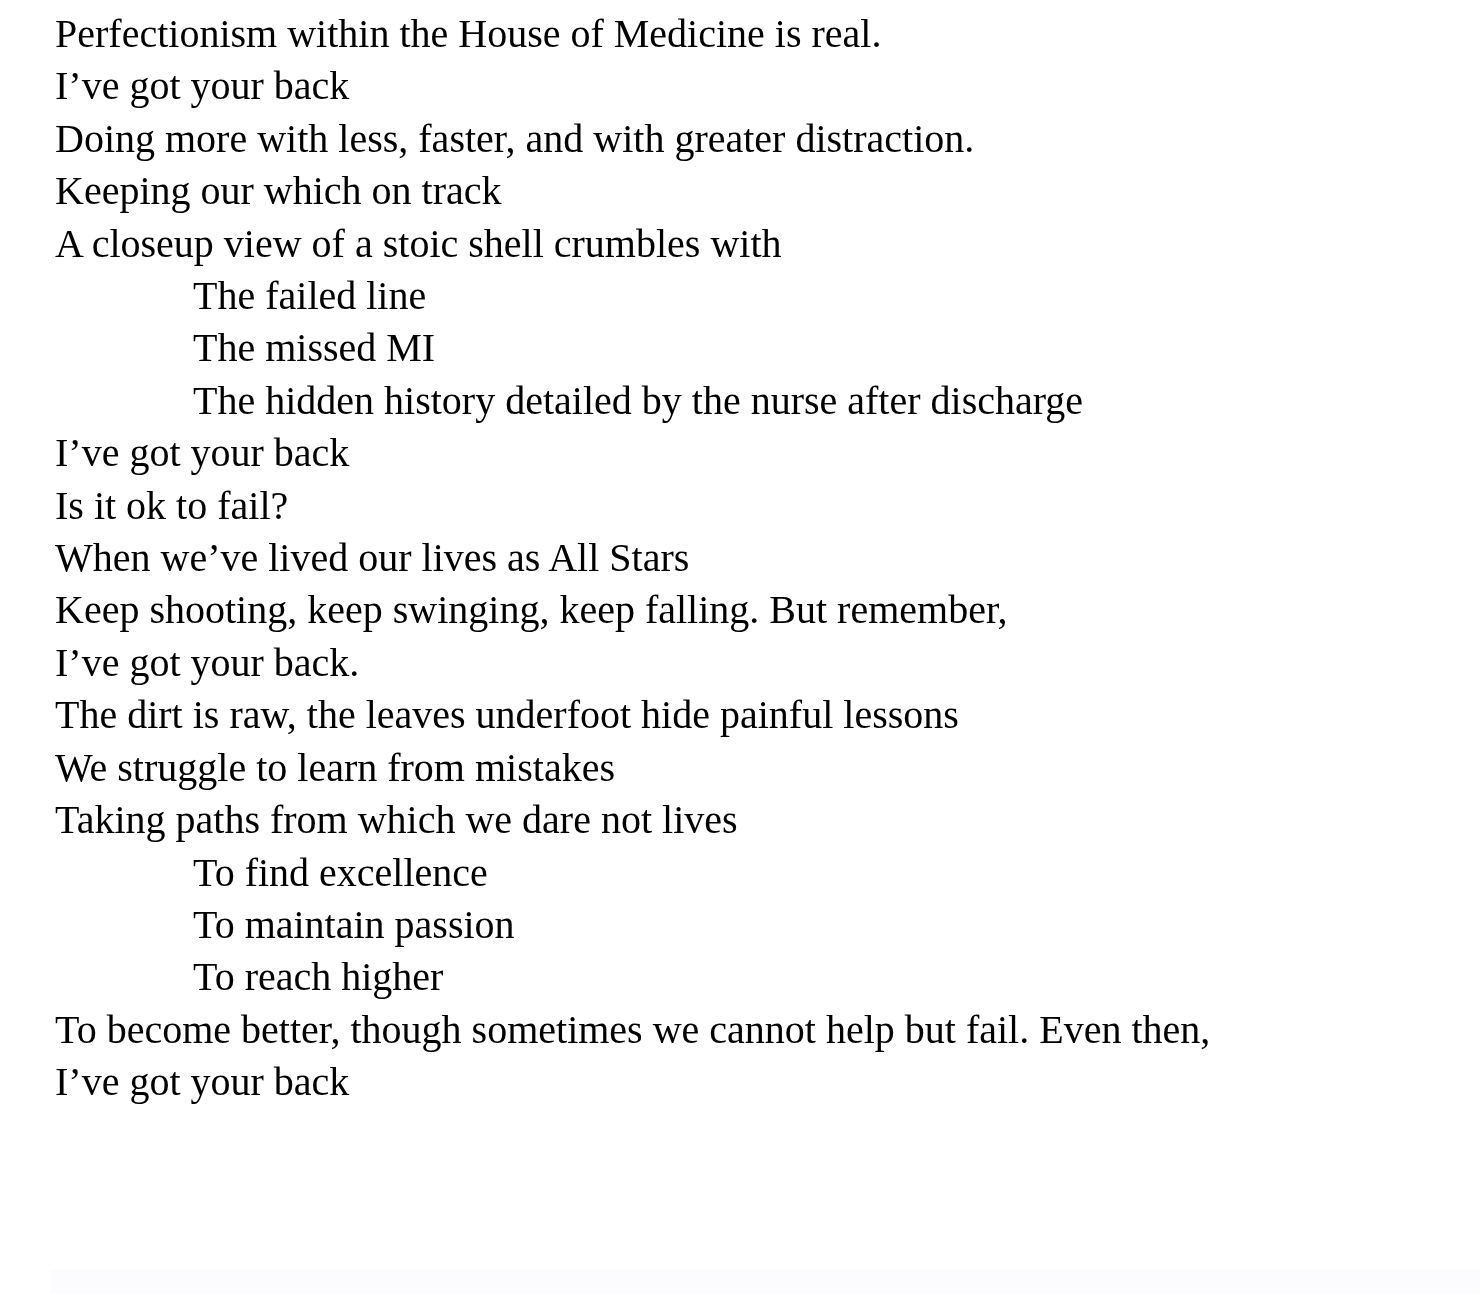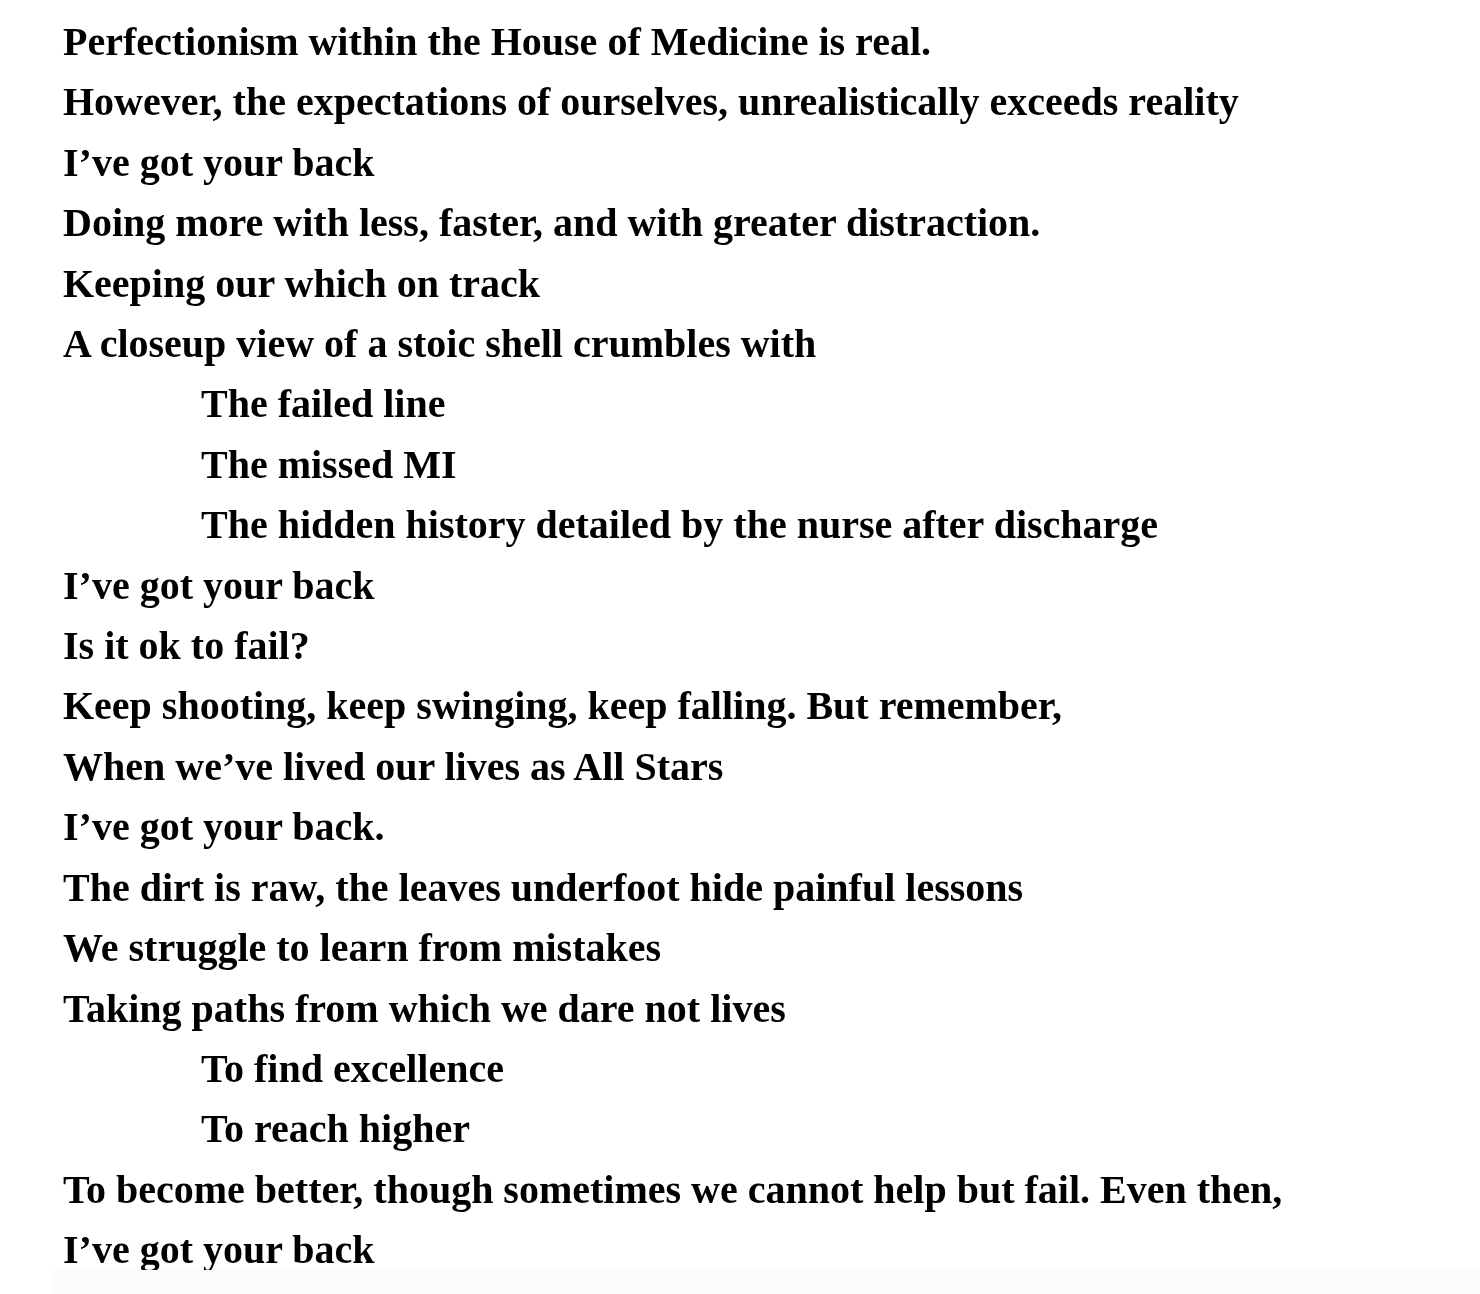--- a/index.html
+++ b/index.html
@@ -30,57 +30,56 @@
       list-style: none;
       font-family: "Liberation Serif", "DejaVu Serif", serif;
       font-size: 40px;
       line-height: 52.4px;
       color: #000000;
       letter-spacing: 0px;
     }
     .line {
       display: block;
       white-space: nowrap;
-      margin: 8px;
+      margin: 0;
       padding: 0;
-      font-weight: bold;
     }
     .line.indent {
       padding-left: 138px;
     }
     .bottom-strip {
       position: absolute;
       left: 50px;
       top: 1270px;
       width: 1430px;
       height: 24px;
       background: #fcfcfe;
     }
   </style>
 </head>
 <body>
 
 <div class="page">
   <div class="poem">
     <span class="line">Perfectionism within the House of Medicine is real.</span>
-    <span class="line">However, the expectations of ourselves, unrealistically exceeds reality</span>
     <span class="line">I’ve got your back</span>
     <span class="line">Doing more with less, faster, and with greater distraction.</span>
     <span class="line">Keeping our which on track</span>
     <span class="line">A closeup view of a stoic shell crumbles with</span>
     <span class="line indent">The failed line</span>
     <span class="line indent">The missed MI</span>
     <span class="line indent">The hidden history detailed by the nurse after discharge</span>
     <span class="line">I’ve got your back</span>
     <span class="line">Is it ok to fail?</span>
+    <span class="line">When we’ve lived our lives as All Stars</span>
     <span class="line">Keep shooting, keep swinging, keep falling. But remember,</span>
-    <span class="line">When we’ve lived our lives as All Stars</span>
     <span class="line">I’ve got your back.</span>
     <span class="line">The dirt is raw, the leaves underfoot hide painful lessons</span>
     <span class="line">We struggle to learn from mistakes</span>
     <span class="line">Taking paths from which we dare not lives</span>
     <span class="line indent">To find excellence</span>
+    <span class="line indent">To maintain passion</span>
     <span class="line indent">To reach higher</span>
     <span class="line">To become better, though sometimes we cannot help but fail. Even then,</span>
     <span class="line">I’ve got your back</span>
   </div>
   <div class="bottom-strip"></div>
 </div>
 
 </body></html>

